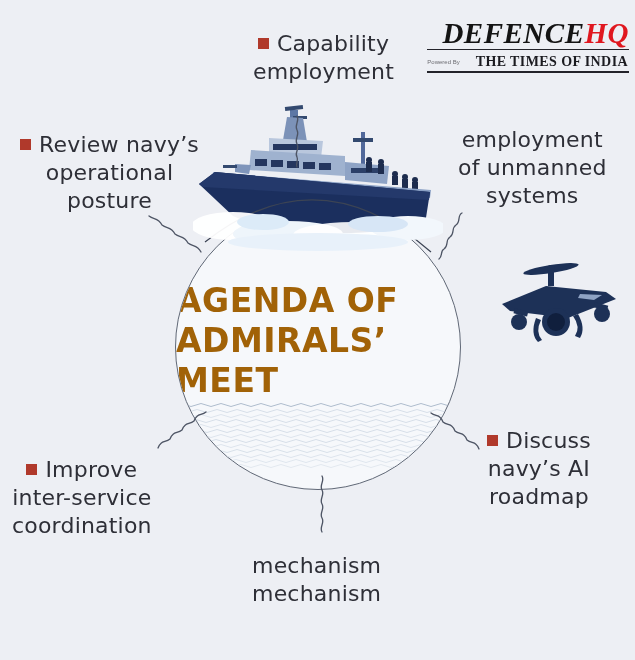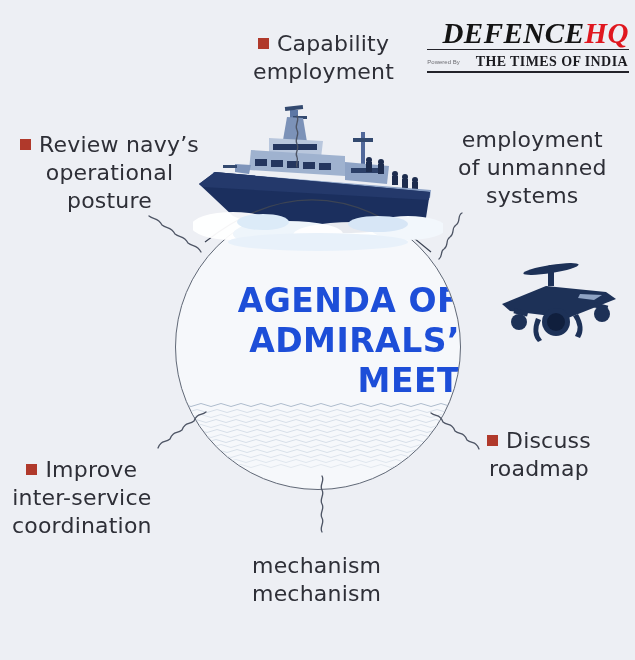--- a/index.html
+++ b/index.html
@@ -40,22 +40,22 @@
   }
 
   
   .circle{
     left:175px;top:204px;width:286px;height:286px;border-radius:50%;
     background:#f6f8fb;border:1.5px solid #606876;box-sizing:border-box;
     overflow:hidden;z-index:1;
   }
   .waves{position:absolute;left:0;bottom:18px;}
   .title{
-    position:absolute;left:0;right:0;top:76px;text-align:right;
-    font-weight:bold;font-size:33px;line-height:40px;letter-spacing:.5px;color:#1d4ed8;
+    position:absolute;left:0;right:0;top:76px;text-align:left;
+    font-weight:bold;font-size:33px;line-height:40px;letter-spacing:.5px;color:#a16207;
     z-index:2;
   }
 
   .ship{left:193px;top:104px;z-index:2;}
   .drone{left:494px;top:248px;z-index:3;}
   .squiggles{left:0;top:0;z-index:3;pointer-events:none;}
 </style>
 </head>
 <body>
 
@@ -195,19 +195,20 @@
 </div>
 
 <div class="abs note" style="left:12px;top:428px;margin-top:28px;">
   <div class="ln"><span class="sq"></span><span>Improve</span></div>
   <div class="ln">inter-service</div>
   <div class="ln">coordination</div>
 </div>
 
 <div class="abs note" style="left:487px;top:427px;">
   <div class="ln"><span class="sq"></span><span>Discuss</span></div>
+  <div class="ln">navy’s AI</div>
   <div class="ln">roadmap</div>
 </div>
 
 <div class="abs note" style="left:252px;top:552px;">
   <div class="ln">mechanism</div>
   <div class="ln">mechanism</div>
 </div>
 
 </body></html>

